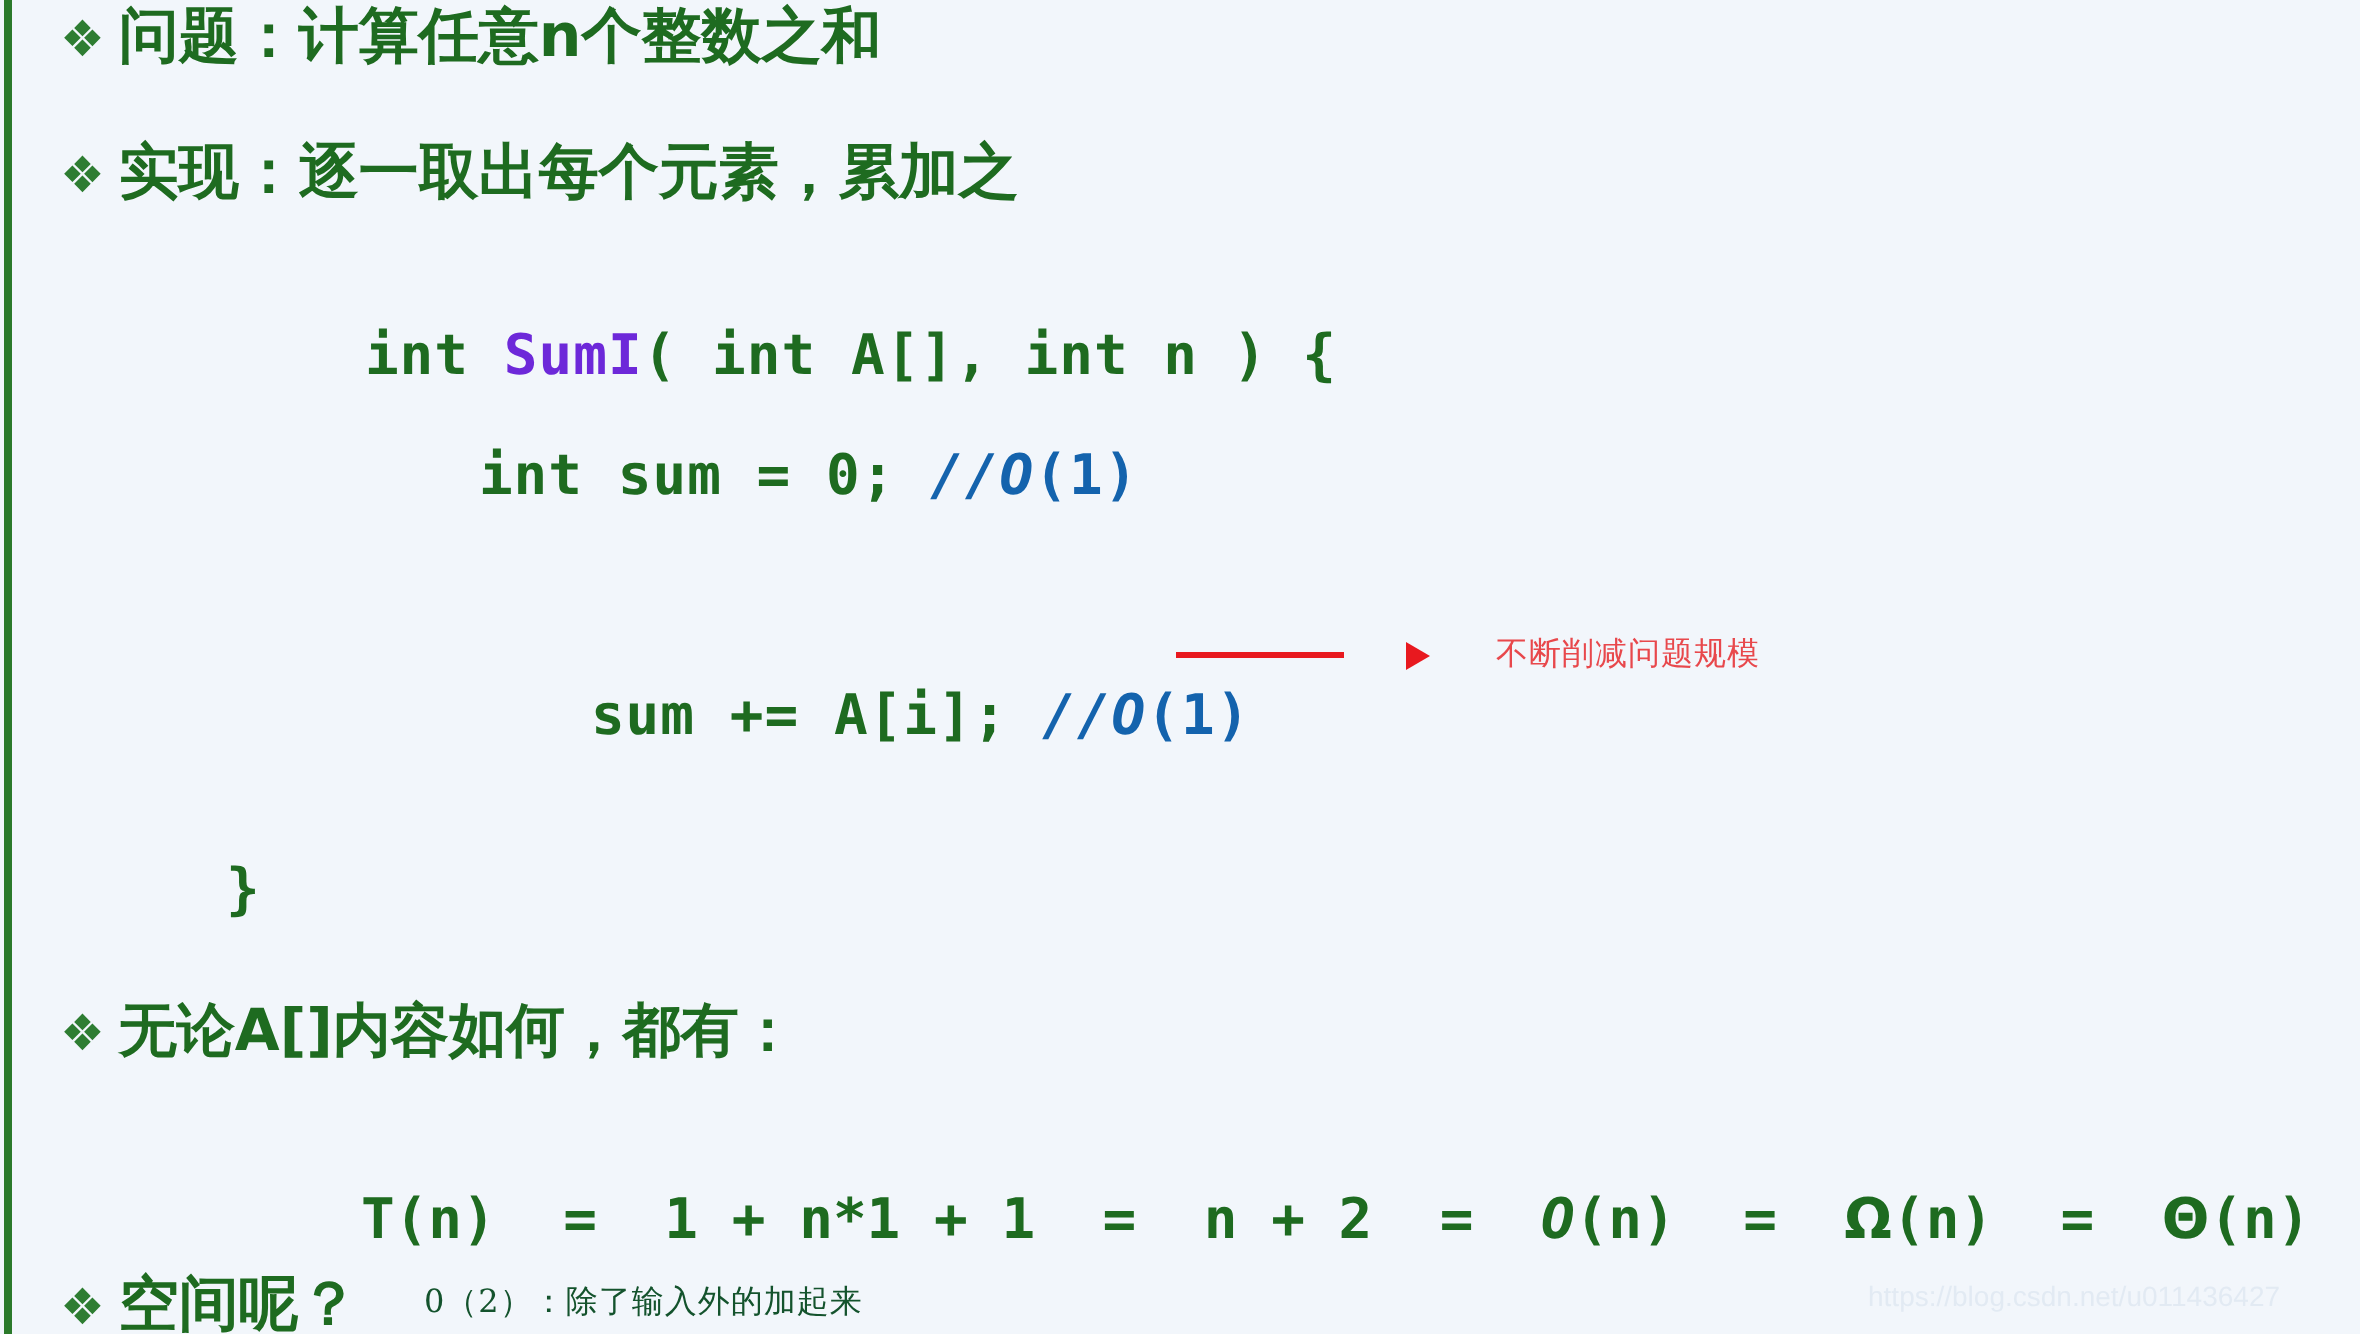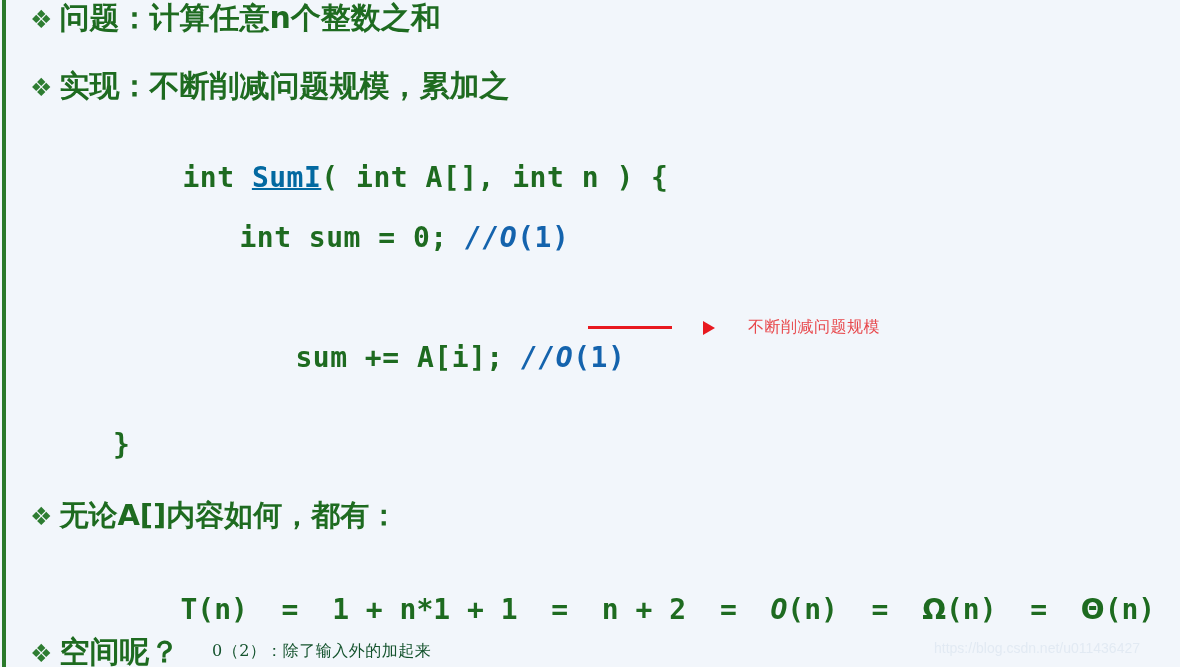--- a/index.html
+++ b/index.html
@@ -61,22 +61,21 @@
   .code-line {
     position: absolute;
     white-space: pre;
     font-family: "DejaVu Sans Mono", "Liberation Mono", monospace;
     font-size: 28px;
     font-weight: bold;
     color: #1e6b20;
     letter-spacing: 0.5px;
   }
   .code-line .fn {
-    color: #0369a1;
-    text-decoration: underline;
+    color: #6d28d9;
     text-decoration-thickness: 2px;
   }
   .cmt {
     color: #1463ad;
     font-style: italic;
     font-weight: bold;
   }
   .cmt-up {
     color: #1463ad;
     font-style: normal;
@@ -158,21 +157,21 @@
 
   <div class="left-bar"></div>
 
   <div class="bullet-row" style="left:30px; top:-2px;">
     <span class="bullet-glyph">❖</span>
     <span class="bullet-text">问题：计算任意n个整数之和</span>
   </div>
 
   <div class="bullet-row" style="left:30px; top:66px;">
     <span class="bullet-glyph">❖</span>
-    <span class="bullet-text">实现：不断削减问题规模，累加之</span>
+    <span class="bullet-text">实现：逐一取出每个元素，累加之</span>
   </div>
 
   <div class="code-line" style="left:113px; top:128px;">
     <span>int </span><span class="fn">SumI</span><span>( int A[], int n ) {</span>
   </div>
 
   <div class="code-line" style="left:170px; top:188px;">
     <span>int sum = 0; </span><span class="cmt">//O</span><span class="cmt-up">(1)</span>
   </div>
 

